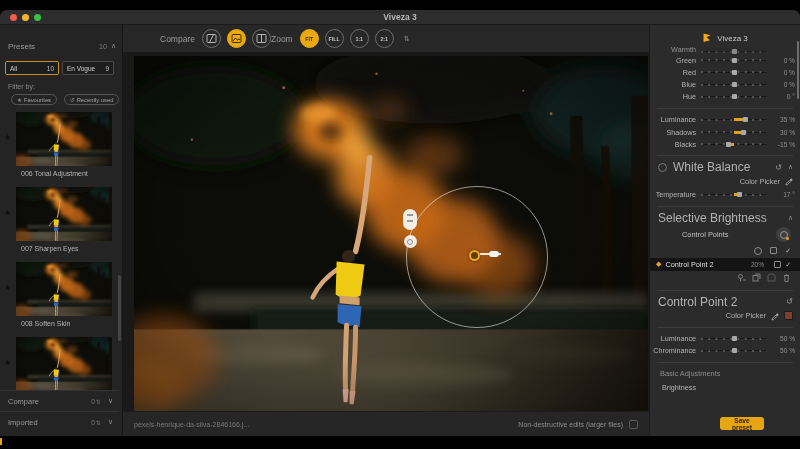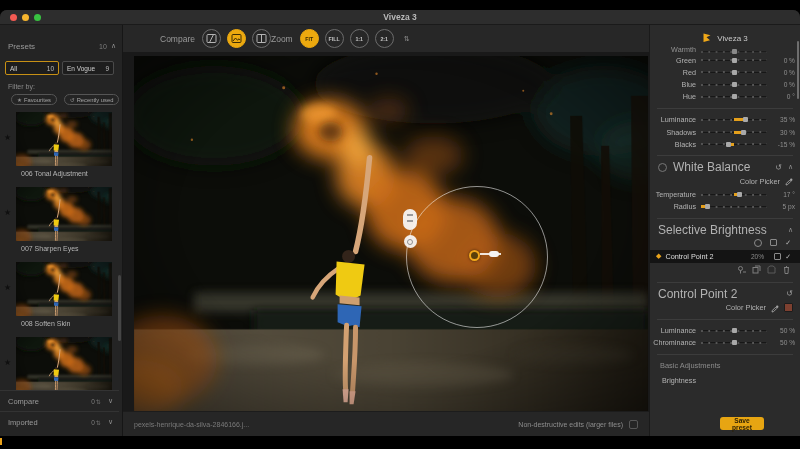--- a/index.html
+++ b/index.html
@@ -737,34 +737,30 @@
       <div>
 
       <div class="srow">
             <span class="lab">Temperature</span>
             <span class="track">
               <span class="fill" style="left: 50%; width: 9%;"></span>
               <span class="thumb" style="left: calc(59% - 2.5px);"></span>
             </span>
             <span class="val">17 °</span>
           </div>
-          <div class="srow">
-            <span class="lab">Radius</span>
-            <span class="track">
-              <span class="fill" style="left: 0%; width: 10%;"></span>
-              <span class="thumb" style="left: calc(10% - 2.5px);"></span>
-            </span>
-            <span class="val">5 px</span>
-          </div>
         </div>
 
       <div class="rp-div"></div>
       <div class="hdr-row">
         <span class="ht">Selective Brightness</span>
         <span class="chev" style="margin-left:auto;">∧</span>
+      </div>
+      <div class="ctrlpts">
+        <span class="cpt">Control Points</span>
+        <button class="cpadd"></button>
       </div>
       <div class="lst-hdr">
         <span class="ic-circle"></span>
         <span class="ic-square"></span>
         <span class="ic-check">✓</span>
       </div>
       <div class="cp-active">
         <span class="dia">◆</span>
         <span class="nm">Control Point 2</span>
         <span class="pct">20%</span>

